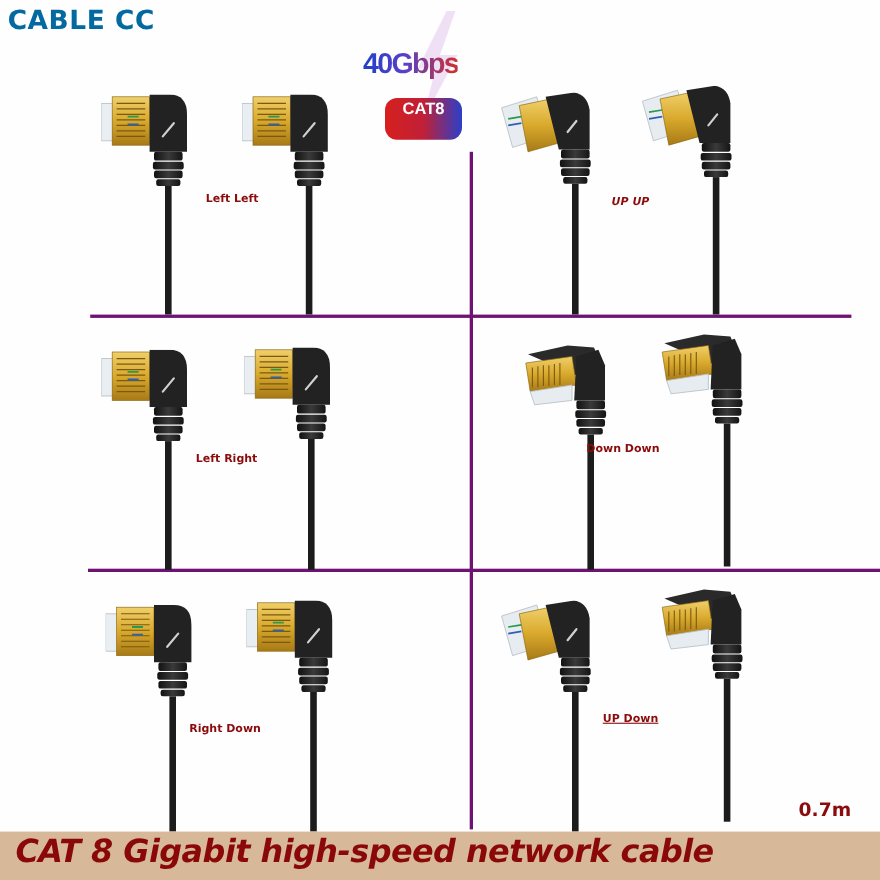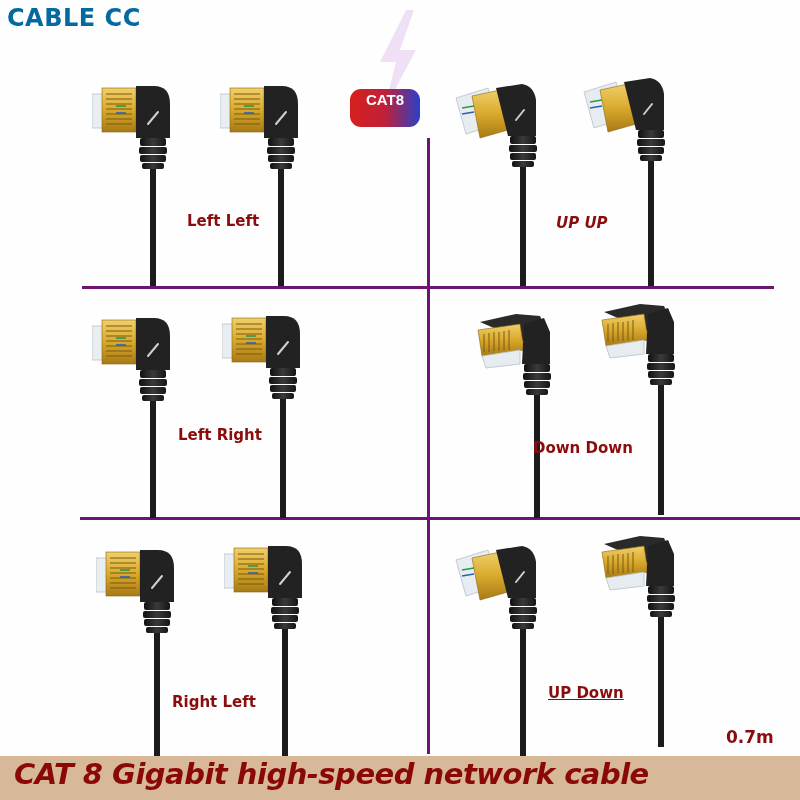--- a/index.html
+++ b/index.html
@@ -5,21 +5,21 @@
   html,body{margin:0;padding:0;}
   body{width:800px;height:800px;position:relative;background:#fefefe;overflow:hidden;font-family:"DejaVu Sans","Liberation Sans",sans-serif;}
   .abs{position:absolute;}
   .brand{left:7px;top:4px;font-family:"DejaVu Sans",sans-serif;font-weight:bold;font-size:24px;color:#0369a1;letter-spacing:0.5px;}
   .badge{left:328px;top:40px;width:118px;height:70px;}
   .badge .bolt{position:absolute;left:38px;top:-30px;width:60px;height:100px;}
   .badge .speed{position:absolute;left:2px;top:2px;font-family:"Liberation Sans",sans-serif;font-weight:bold;font-size:26px;letter-spacing:-1.5px;background:linear-gradient(90deg,#2040c8 0%,#5a40c8 45%,#d0302a 100%);-webkit-background-clip:text;background-clip:text;color:transparent;}
   .badge .cat{position:absolute;left:22px;top:49px;width:70px;height:38px;border-radius:11px;background:linear-gradient(90deg,#d6201e 0%,#c02038 50%,#2b3fc8 100%);color:#fff;font-family:"Liberation Sans",sans-serif;font-weight:bold;font-size:15px;text-align:center;line-height:22px;}
   .hline{height:3px;background:#6e1373;}
   .vline{width:3px;background:#6e1373;}
-  .label{font-family:"DejaVu Sans",sans-serif;font-weight:bold;font-size:15px;color:#8b0c0c;white-space:nowrap;margin-top:36px;}
+  .label{font-family:"DejaVu Sans",sans-serif;font-weight:bold;font-size:10px;color:#8b0c0c;white-space:nowrap;}
   .length{font-family:"DejaVu Sans",sans-serif;font-weight:bold;font-size:17px;color:#8b0c0c;}
   .footer{left:0;top:756px;width:800px;height:46px;background:#d7b999;padding-left:16px;}
   .footer span{position:absolute;left:14px;top:1px;font-family:"DejaVu Sans",sans-serif;font-weight:bold;font-style:italic;font-size:29px;color:#8a0808;letter-spacing:-0.5px;white-space:nowrap;}
   .cable{position:absolute;}
 </style>
 </head>
 <body>
 
 <svg width="0" height="0" style="position:absolute">
   <defs>
@@ -91,20 +91,21 @@
     </g>
   </defs>
 </svg>
 
 <div class="abs brand">CABLE CC</div>
 
 <div class="abs badge">
   <svg class="bolt" viewBox="0 0 60 100">
     <polygon points="40,0 14,52 30,52 18,100 50,40 34,40 48,0" fill="#e9d6f2" opacity="0.75"></polygon>
   </svg>
+  <div class="speed">40Gbps</div>
   <div class="cat">CAT8</div>
 </div>
 
 <div class="abs hline" style="left:82px;top:286px;width:692px;"></div>
 <div class="abs hline" style="left:80px;top:517px;width:720px;"></div>
 <div class="abs vline" style="left:427px;top:138px;height:616px;"></div>
 
 <div class="abs" style="left:0;top:0;width:0;height:0;">
   <svg class="cable" style="left:92px;top:86px;" width="80" height="200" viewBox="0 0 80 200">
       <use href="#conn-left"></use>
@@ -125,41 +126,41 @@
   <div class="abs label" style="left:556px;top:178px;font-style:italic;">UP UP</div>
 </div>
 
 <div class="abs" style="left:0;top:0;width:0;height:0;">
   <svg class="cable" style="left:92px;top:318px;" width="80" height="200" viewBox="0 0 80 200">
       <use href="#conn-left"></use>
     </svg>
   <svg class="cable" style="left:222px;top:316px;" width="80" height="202" viewBox="0 0 80 202">
       <use href="#conn-left"></use>
     </svg>
-  <div class="abs label" style="left:178px;top:390px;">Left Right</div>
+  <div class="abs label" style="left:178px;top:412px;">Left Right</div>
 </div>
 
 <div class="abs" style="left:0;top:0;width:0;height:0;">
   <svg class="cable" style="left:466px;top:312px;" width="90" height="206" viewBox="0 0 90 206">
       <use href="#conn-down"></use>
     </svg>
   <svg class="cable" style="left:590px;top:302px;" width="90" height="216" viewBox="0 0 90 216">
       <use href="#conn-down"></use>
     </svg>
   <div class="abs label" style="left:533px;top:403px;text-align:right;">Down Down</div>
 </div>
 
 <div class="abs" style="left:0;top:0;width:0;height:0;">
   <svg class="cable" style="left:96px;top:550px;" width="80" height="206" viewBox="0 0 80 206">
       <use href="#conn-left"></use>
     </svg>
   <svg class="cable" style="left:224px;top:546px;" width="80" height="210" viewBox="0 0 80 210">
       <use href="#conn-left"></use>
     </svg>
-  <div class="abs label" style="left:172px;top:657px;">Right Left</div>
+  <div class="abs label" style="left:172px;top:657px;">Right Down</div>
 </div>
 
 <div class="abs" style="left:0;top:0;width:0;height:0;">
   <svg class="cable" style="left:452px;top:546px;" width="90" height="210" viewBox="0 0 90 210">
       <use href="#conn-up"></use>
     </svg>
   <svg class="cable" style="left:590px;top:534px;" width="90" height="222" viewBox="0 0 90 222">
       <use href="#conn-down"></use>
     </svg>
   <div class="abs label" style="left:548px;top:648px;text-decoration:underline;">UP Down</div>

